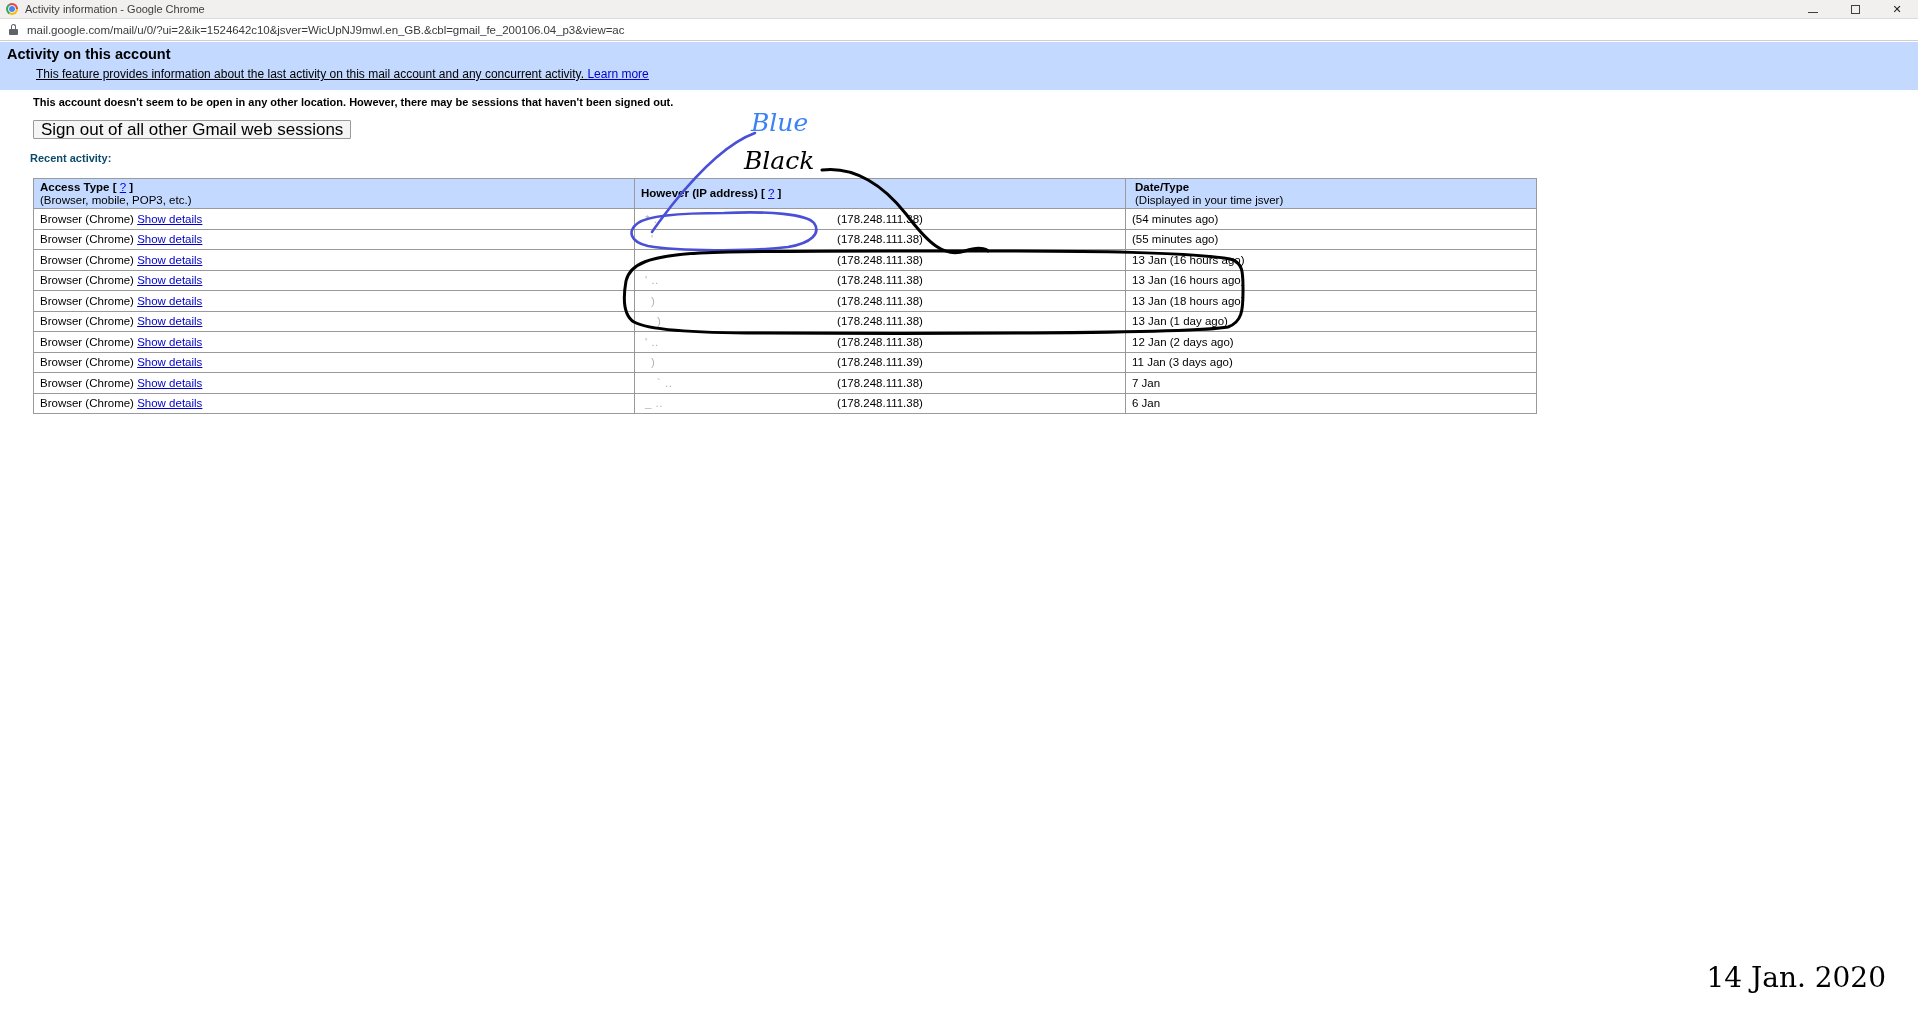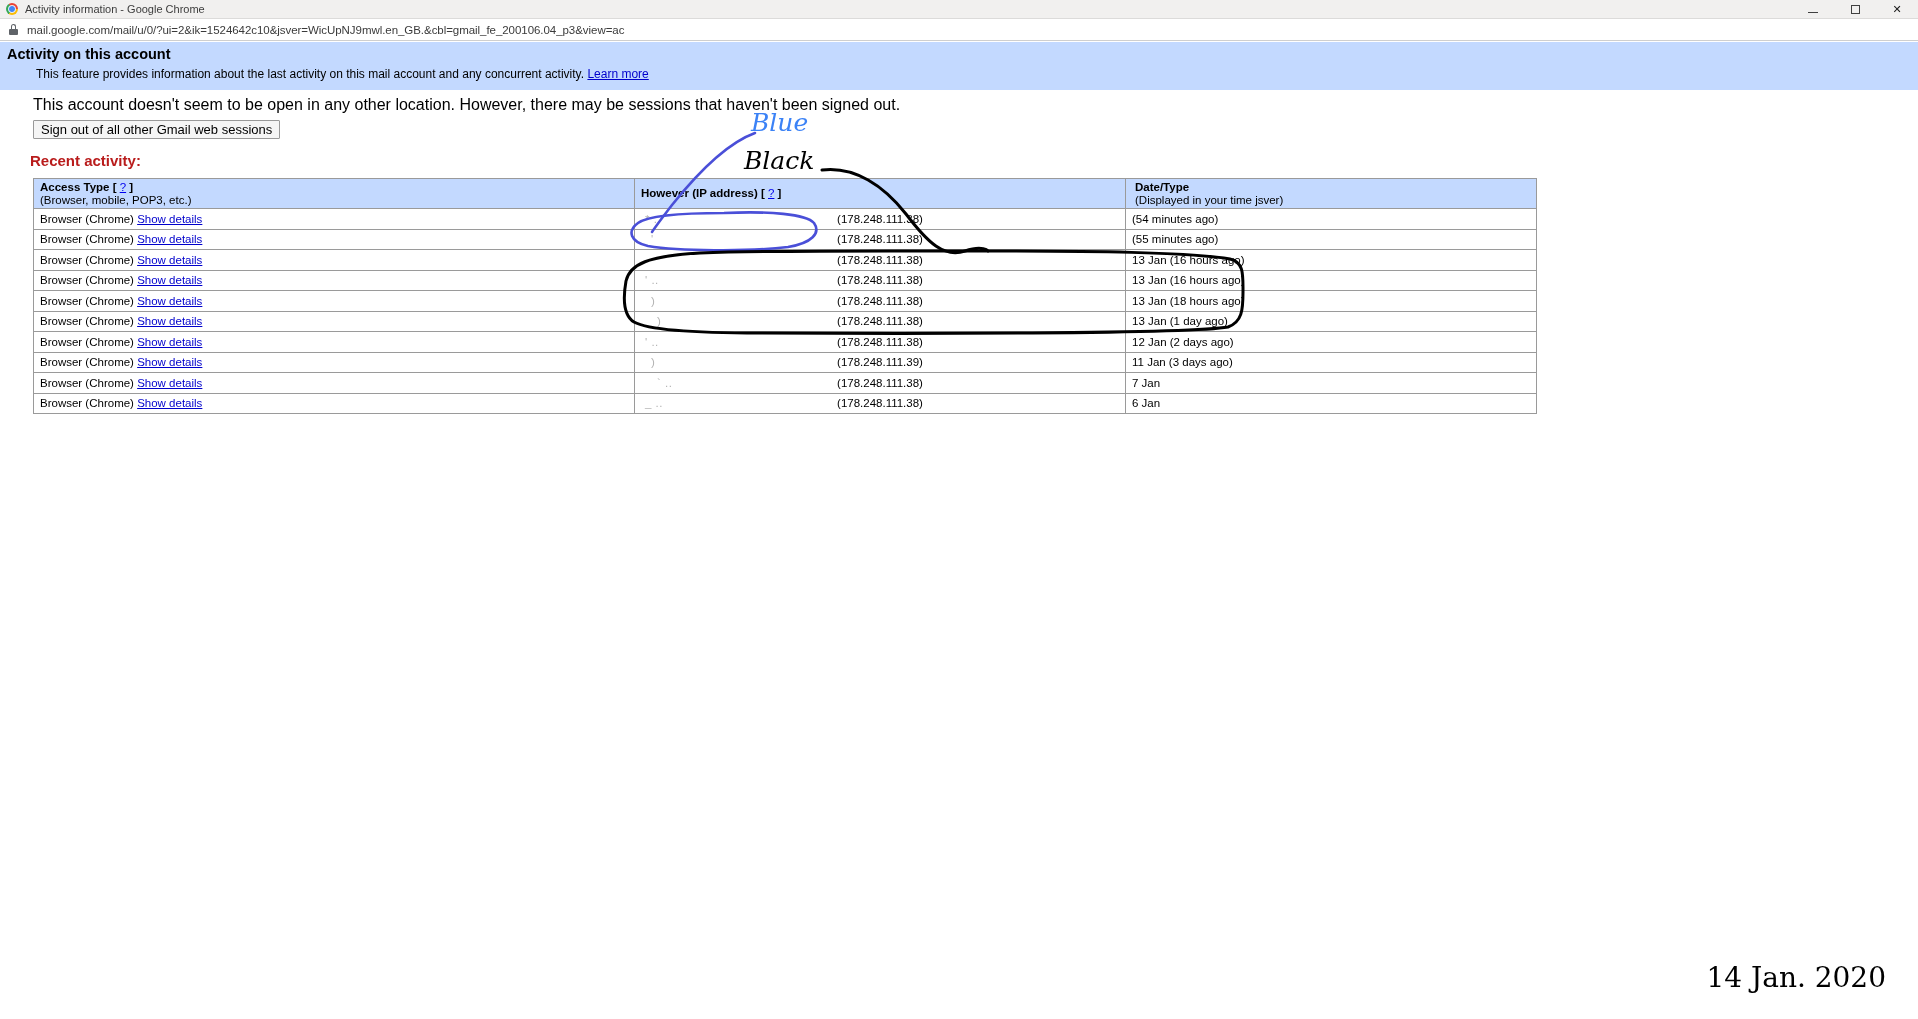--- a/index.html
+++ b/index.html
@@ -111,49 +111,51 @@
   }
   .banner-title {
     position: absolute; left: 7px; top: 4px;
     font-size: 14.5px; font-weight: bold; color: #000000;
     white-space: nowrap;
   }
   .banner-sub {
     position: absolute; left: 36px; top: 25px;
     font-size: 12px; color: #000000;
     white-space: nowrap;
+    text-decoration: underline;
   }
   .banner-sub a {
     color: #0000cc; text-decoration: underline;
   }
 
   .notice {
     position: absolute; left: 33px; top: 54px;
-    font-size: 16px; color: #000000;
-    white-space: nowrap;
+    font-size: 11px; color: #000000;
+    white-space: nowrap;
+    font-weight: bold;
   }
 
   .signout-btn {
     position: absolute; left: 33px; top: 78px;
     height: 19px;
     padding: 0 7px;
-    font-size: 13px;
+    font-size: 17px;
     font-family: "Liberation Sans", sans-serif;
     color: #000000;
     background: #f5f5f5;
     border: 1px solid #999999;
     border-radius: 1px;
     line-height: 17px;
     white-space: nowrap;
     cursor: default;
   }
 
   .recent-label {
     position: absolute; left: 30px; top: 110px;
-    font-size: 15px; font-weight: bold; color: #b91c1c;
+    font-size: 11px; font-weight: bold; color: #0c4a6e;
   }
 
   
   table.activity {
     position: absolute; left: 33px; top: 136px;
     width: 1504px;
     border-collapse: collapse;
     table-layout: fixed;
     border: 1px solid #7a7a7a;
     background: #ffffff;

